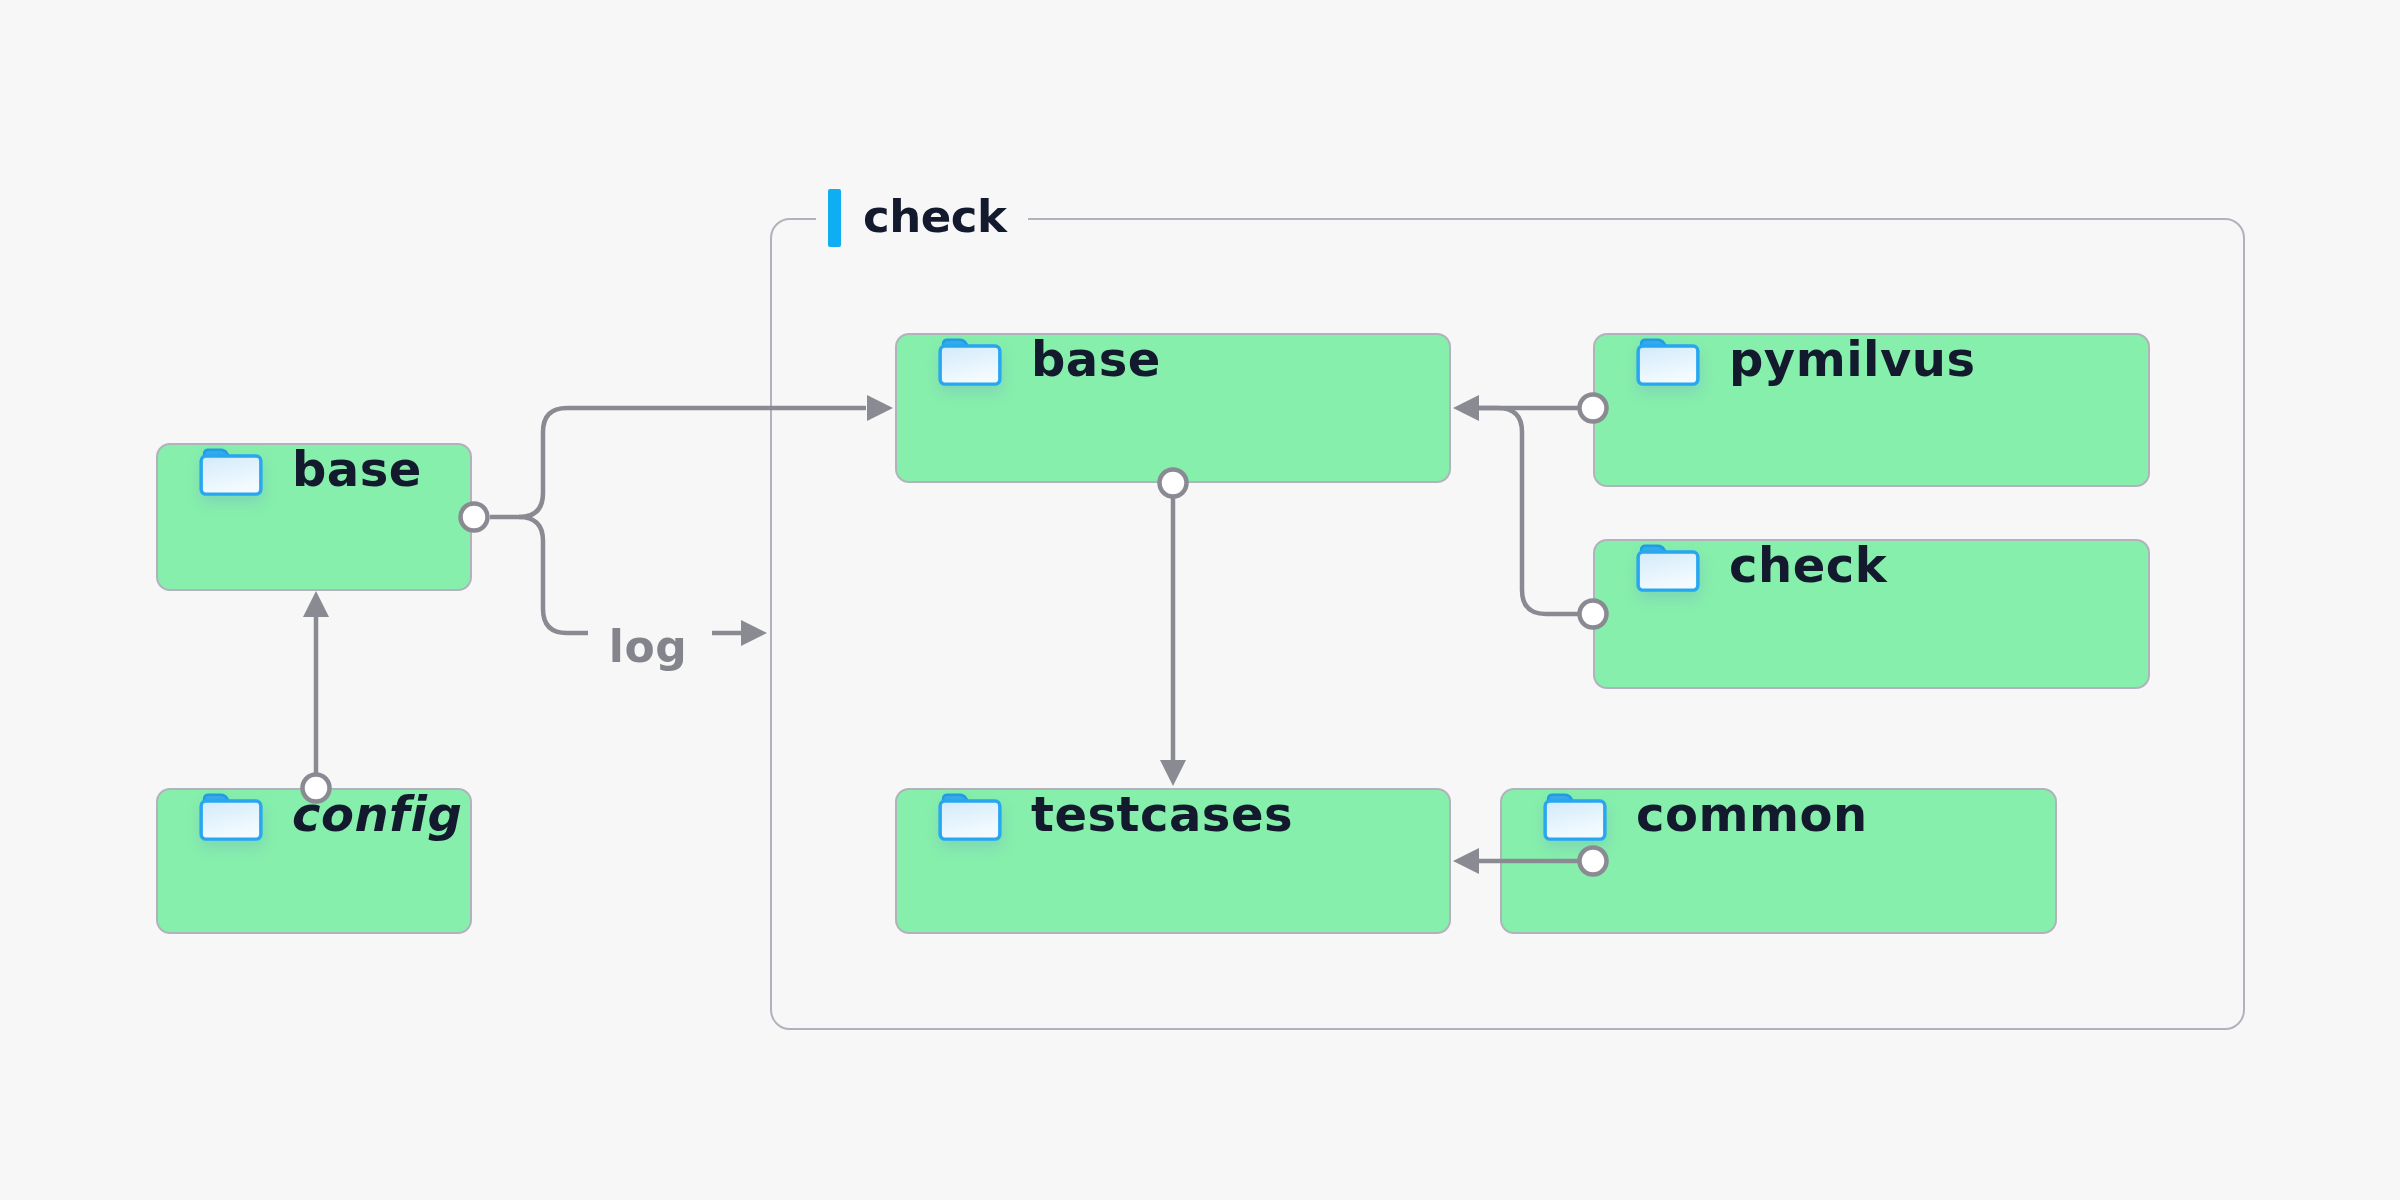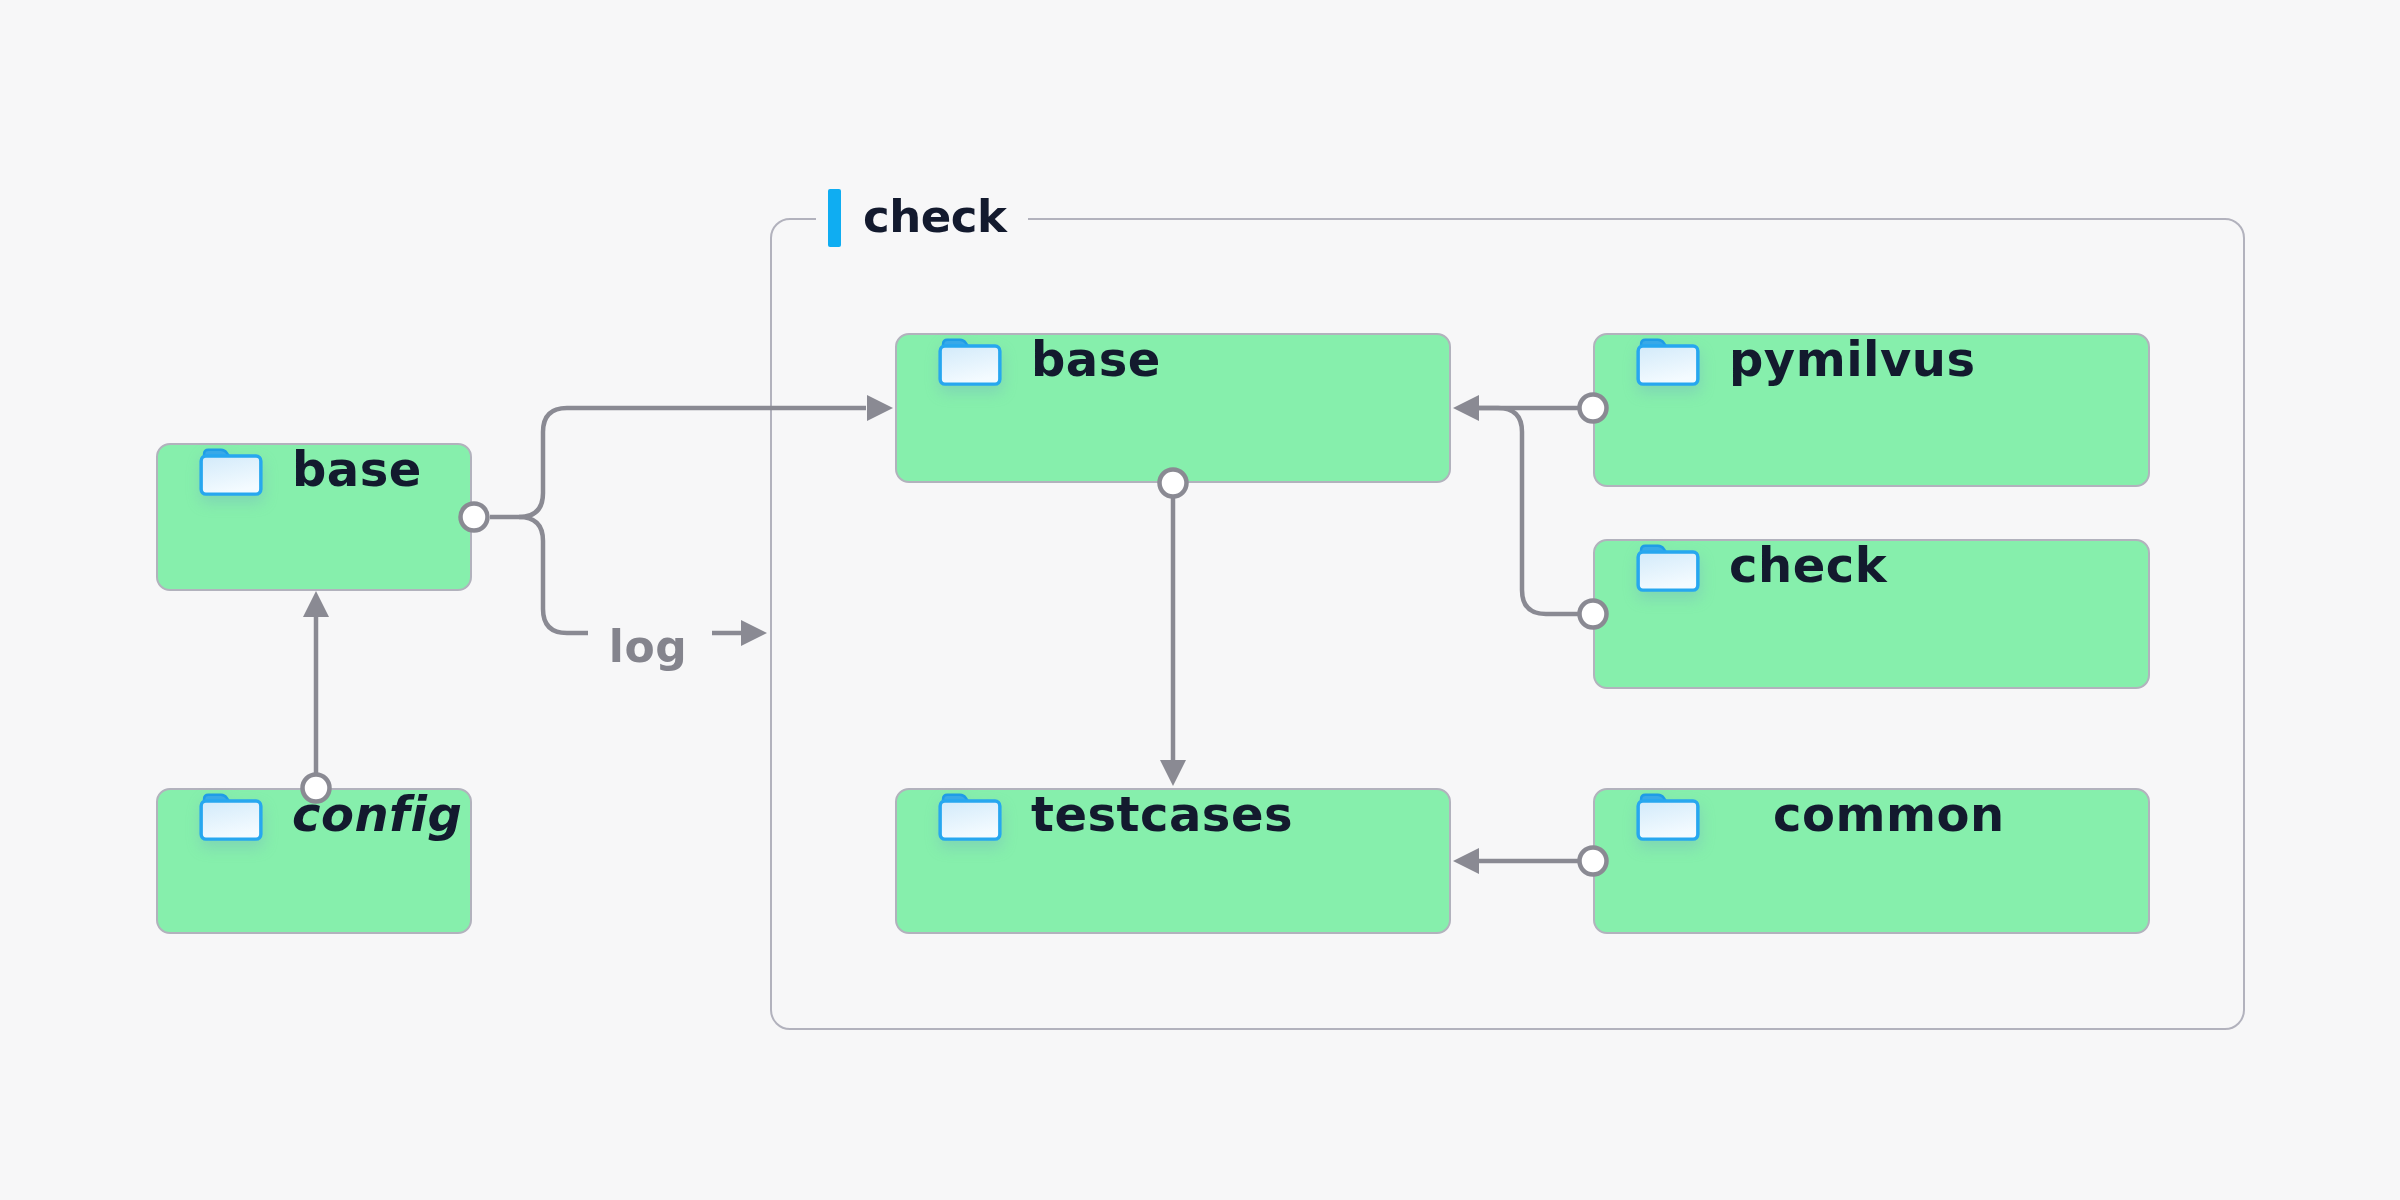--- a/index.html
+++ b/index.html
@@ -80,21 +80,21 @@
     line-height: 1;
     white-space: nowrap;
     padding-bottom: 6px;
   }
   #node-utils     { left: 156px;  top: 443px; width: 316px; height: 148px; }
   #node-config    { left: 156px;  top: 788px; width: 316px; height: 146px; font-style: italic; }
   #node-base      { left: 895px;  top: 333px; width: 556px; height: 150px; }
   #node-pymilvus  { left: 1593px; top: 333px; width: 557px; height: 154px; }
   #node-check     { left: 1593px; top: 539px; width: 557px; height: 150px; }
   #node-testcases { left: 895px;  top: 788px; width: 556px; height: 146px; }
-  #node-common    { left: 1593px; top: 788px; width: 557px; height: 146px; gap: 44px; }
+  #node-common    { left: 1500px; top: 788px; width: 557px; height: 146px; }
   
   .wires {
     position: absolute;
     left: 0; top: 0;
     width: 2400px;
     height: 1200px;
     z-index: 3;
     pointer-events: none;
   }
   .wire {

